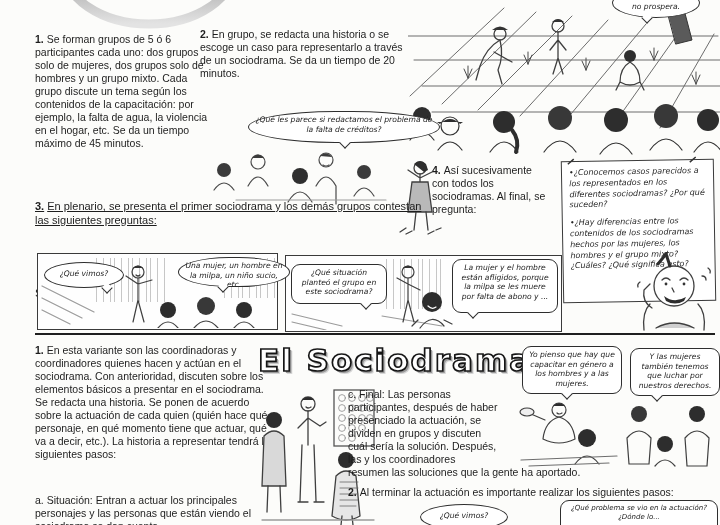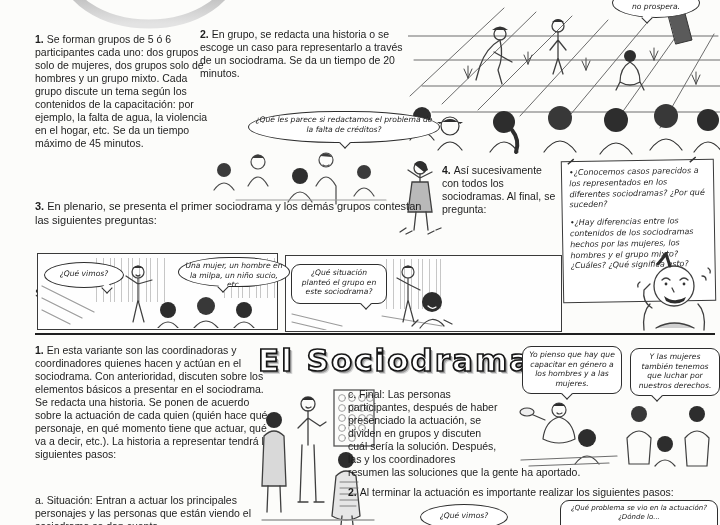--- a/index.html
+++ b/index.html
@@ -142,21 +142,21 @@
     <svg width="50" height="80" viewBox="0 0 50 80" stroke="#3f3f3f" fill="none" stroke-width="1.3" stroke-linecap="round">
       <circle cx="26" cy="10" r="6"></circle>
         <path d="M20 6 q6 -6 12 0 l2 6 -4 2" fill="#2e2e2e" stroke="none"></path>
       <path d="M26 16 l0 8 M26 20 l-12 -8 M26 20 l12 -6"></path>
       <path d="M18 24 h16 l4 30 h-24 z" fill="#b9b9b9" stroke="#3f3f3f"></path>
       <path d="M22 54 l-2 18 M32 54 l2 18"></path>
       <path d="M6 74 l6 -4 M12 76 l6 -3 M34 76 l6 -3 M42 72 l5 -2"></path>
     </svg>
   </div>
 
-  <div class="abs para" style="left:442px; top:164px; width:118px;">
+  <div class="abs para" style="left:432px; top:164px; width:118px;">
     <b class="num">4.</b><span>Así sucesivamente con todos los sociodramas. Al final, se pregunta:</span>
   </div>
 
   <div class="abs" style="left:562px; top:160px; width:153px; height:142px; background:#fff; border:1.4px solid #3a3a3a; transform:rotate(-1deg); padding:6px 7px; box-sizing:border-box; z-index:4;">
     <div class="fc-text">•¿Conocemos casos parecidos a los representados en los diferentes sociodramas? ¿Por qué suceden?</div>
     <div class="fc-text" style="margin-top:7px;">•¿Hay diferencias entre los contenidos de los sociodramas hechos por las mujeres, los hombres y el grupo mixto? ¿Cuáles? ¿Qué significa esto?</div>
     <svg width="139" height="8" viewBox="0 0 139 8" style="position:absolute; top:-4px; left:0;">
       <path d="M6 6 l6 -5 M128 6 l6 -5" stroke="#333" stroke-width="1.5"></path>
     </svg>
   </div>
@@ -170,21 +170,21 @@
       <path d="M36 44 q10 8 22 1 l-2 4 q-9 5 -18 0 z" fill="#2d2d2d" stroke="none"></path>
       <path d="M44 36 l2 4"></path>
       <path d="M30 12 l8 -10 l4 12" stroke="#2d2d2d" stroke-width="3"></path>
       <path d="M22 52 q-8 8 -6 26 M70 52 q8 8 6 26"></path>
       <path d="M24 56 q-10 -6 -8 -18 l6 -6"></path>
       <path d="M74 24 q4 0 4 4 M80 16 q3 2 2 5 M12 30 q-3 2 -2 5"></path>
       <path d="M28 76 q18 -10 38 0" fill="#cfcfcf"></path>
     </svg>
   </div>
 
-  <div class="abs para" style="left:35px; top:200px; width:390px; font-size:11px;">
+  <div class="abs para" style="left:35px; top:200px; width:390px; font-size:11px;text-decoration:underline;">
     <b class="num">3.</b><span>En plenario, se presenta el primer sociodrama y los demás grupos contestan las siguientes preguntas:</span>
   </div>
 
   <div class="abs label" style="left:35px; top:239px;">Se nombran los elementos.</div>
   <div class="abs label" style="left:291px; top:243px;">Se interpretan.</div>
 
   <div class="panel" style="left:37px; top:253px; width:241px; height:77px;">
     <div class="hatch" style="left:58px; top:4px; width:70px; height:44px;"></div>
     <div class="hatch" style="left:186px; top:4px; width:52px; height:40px;"></div>
     <svg width="239" height="74" viewBox="0 0 239 74" style="position:absolute;left:0;top:0;" stroke="#3f3f3f" fill="none" stroke-width="1.2" stroke-linecap="round">
@@ -216,20 +216,24 @@
       <circle cx="122" cy="16" r="6"></circle>
         <path d="M117 12 q5 -5 10 0" fill="#333" stroke="none"></path>
         <path d="M122 22 v22 M122 28 l-11 -6 M122 28 l12 6 M122 44 l-5 22 M122 44 l6 22"></path>
       <circle cx="146" cy="46" r="10" fill="#2d2d2d" stroke="none"></circle>
       <path d="M142 50 q4 4 8 1" stroke="#fff"></path>
       <path d="M134 72 q12 -16 24 -2 M132 64 l-6 6 M158 64 l8 4"></path>
     </svg>
     <div class="bubble rrect" style="left:5px; top:8px; width:96px; height:40px;">
       <span>¿Qué situación planteó el grupo en este sociodrama?</span>
       <span class="tail" style="left:70px;"></span>
+    </div>
+    <div class="bubble rrect" style="left:166px; top:3px; width:106px; height:54px;">
+      <span>La mujer y el hombre están afligidos, porque la milpa se les muere por falta de abono y ...</span>
+      <span class="tail" style="left:16px;"></span>
     </div>
   </div>
 
   <div class="divider" style="left:35px; top:333px; width:680px;"></div>
 
   <div class="abs para" style="left:35px; top:344px; width:242px;">
     <b class="num">1.</b><span>En esta variante son las coordinadoras y coordinadores quienes hacen y actúan en el sociodrama. Con anterioridad, discuten sobre los elementos básicos a presentar en el sociodrama. Se redacta una historia. Se ponen de acuerdo sobre la actuación de cada quien (quién hace qué personaje, en qué momento tiene que actuar, qué va a decir, etc.). La historia a representar tendrá los siguientes pasos:</span>
   </div>
 
   <div class="abs para" style="left:35px; top:494px; width:252px;">a. Situación: Entran a actuar los principales personajes y las personas que están viendo el sociodrama se dan cuenta ...</div>

